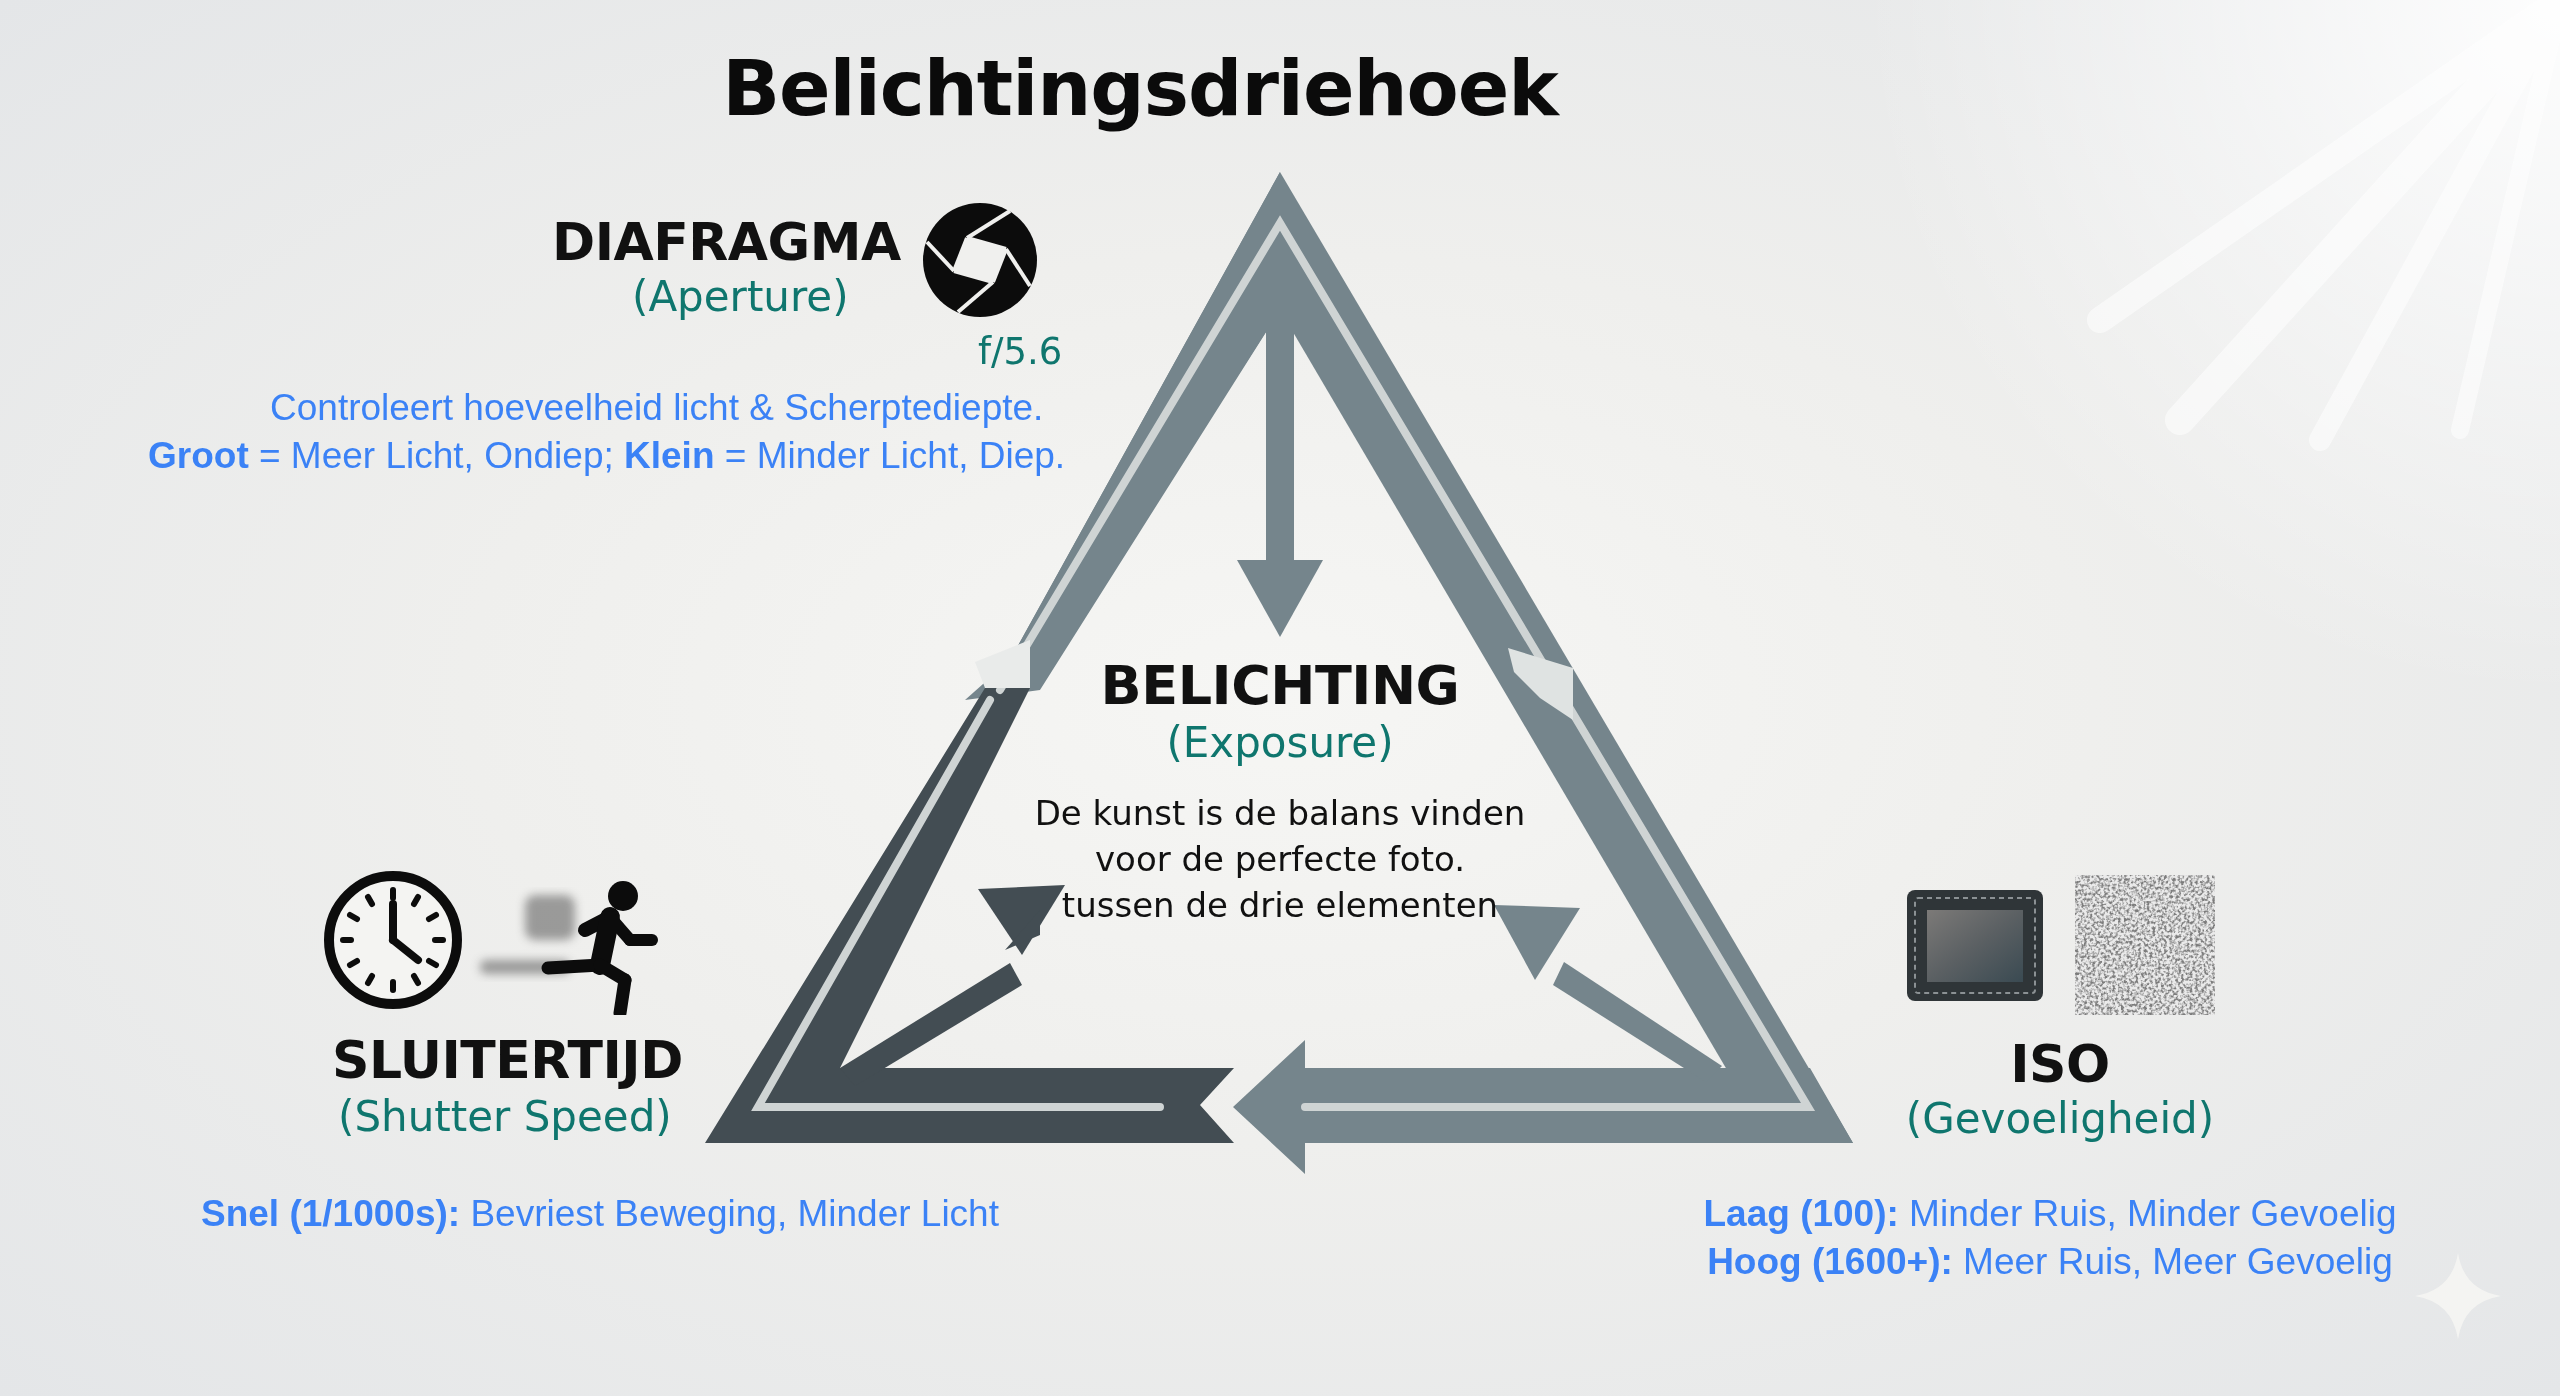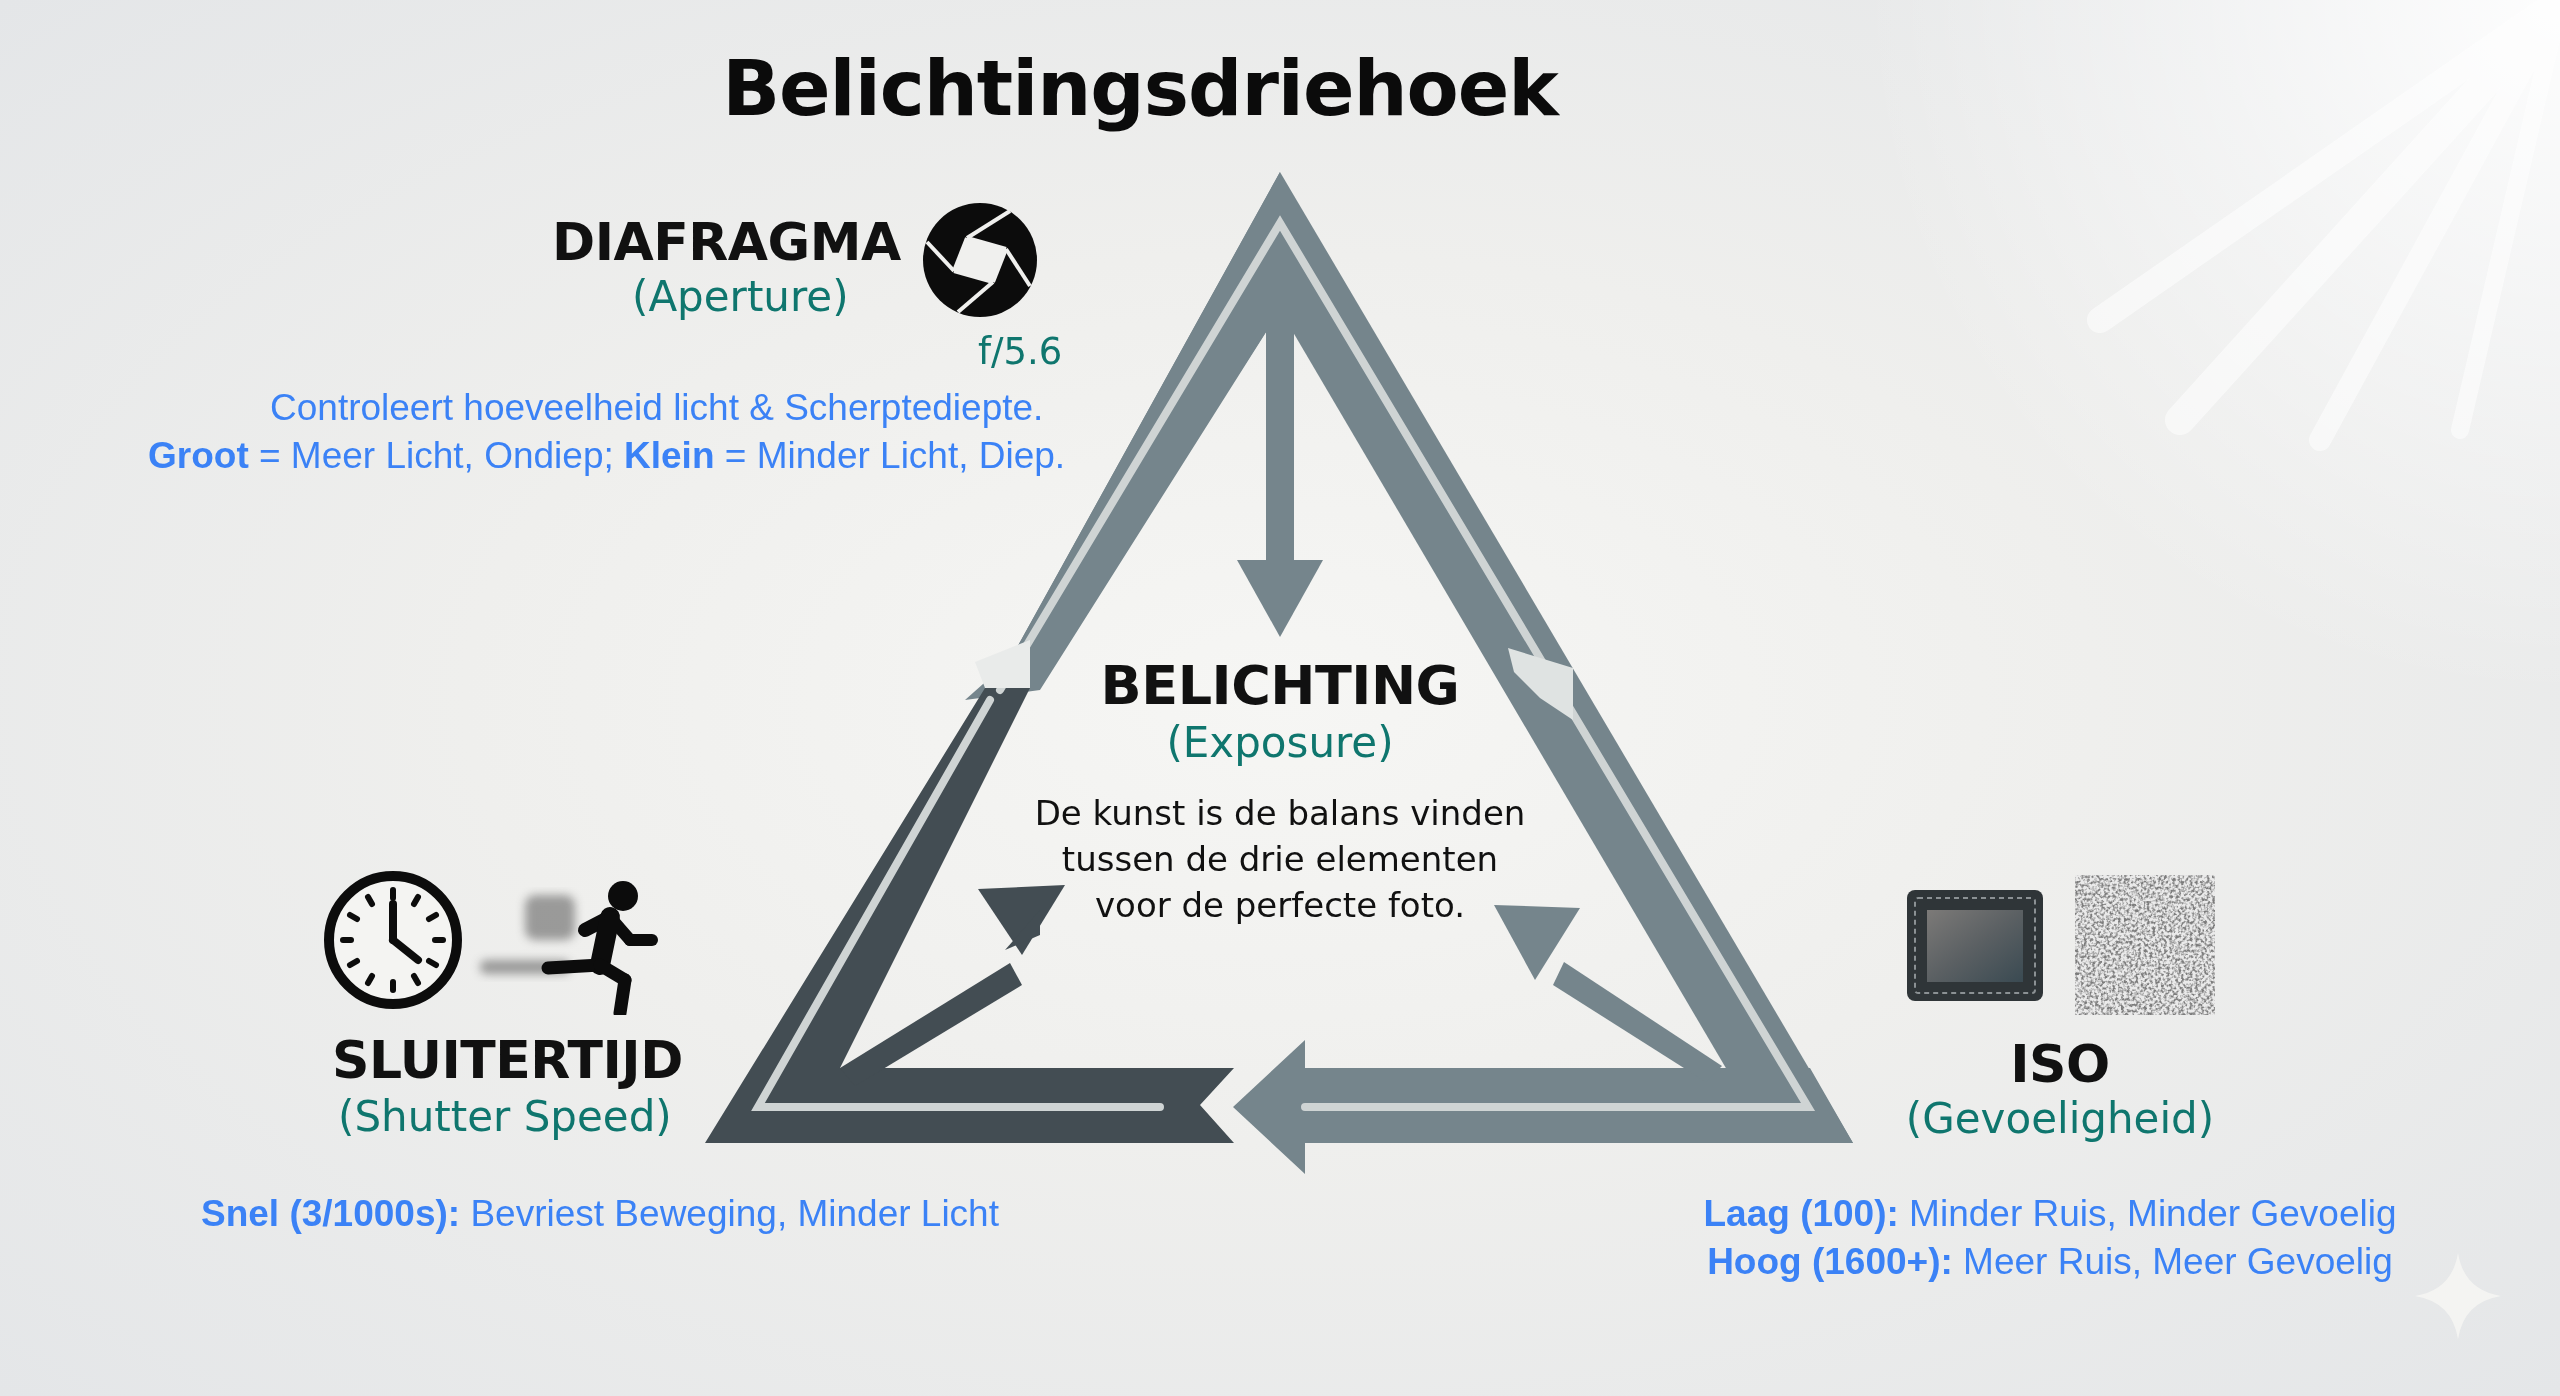--- a/index.html
+++ b/index.html
@@ -99,22 +99,22 @@
 <div class="abs h-sub" style="left:978px; top:330px; font-size:37px;">f/5.6</div>
 <div class="abs desc" style="left:270px; top:384px;">Controleert hoeveelheid licht &amp; Scherptediepte.</div>
 <div class="abs desc" style="left:148px; top:432px;">
   <b>Groot</b><span> = Meer Licht, Ondiep; </span><b>Klein</b><span> = Minder Licht, Diep.</span>
 </div>
 
 <div class="abs h-label" style="left:1000px; width:560px; text-align:center; top:654px; font-size:54px;">BELICHTING</div>
 <div class="abs h-sub" style="left:1000px; width:560px; text-align:center; top:718px;">(Exposure)</div>
 <div class="abs center-desc" style="left:980px; width:600px; top:790px;">
   <div>De kunst is de balans vinden</div>
+  <div>voor de perfecte foto.</div>
   <div>tussen de drie elementen</div>
-  <div>voor de perfecte foto.</div>
 </div>
 
 <svg width="150" height="150" style="left:318px; top:865px;" viewBox="-75 -75 150 150">
   <circle r="64" fill="#f4f4f2" stroke="#0c0c0c" stroke-width="10"></circle>
   <g stroke="#0c0c0c" stroke-width="6" stroke-linecap="round">
     <line x1="0" y1="-50" x2="0" y2="-42"></line>
     <line x1="25" y1="-43" x2="21" y2="-36"></line>
     <line x1="43" y1="-25" x2="36" y2="-21"></line>
     <line x1="50" y1="0" x2="42" y2="0"></line>
     <line x1="43" y1="25" x2="36" y2="21"></line>
@@ -148,21 +148,21 @@
     <line x1="140" y1="52" x2="160" y2="75" stroke-width="12"></line>
     <line x1="160" y1="75" x2="182" y2="75" stroke-width="12"></line>
     <line x1="130" y1="100" x2="78" y2="103" stroke-width="13"></line>
     <line x1="130" y1="100" x2="155" y2="115" stroke-width="13"></line>
     <line x1="155" y1="115" x2="150" y2="148" stroke-width="13"></line>
   </g>
 </svg>
 <div class="abs h-label" style="left:332px; top:1030px;">SLUITERTIJD</div>
 <div class="abs h-sub" style="left:338px; top:1092px;">(Shutter Speed)</div>
 <div class="abs desc" style="left:160px; width:880px; text-align:center; top:1190px;">
-  <div><b>Snel (3/1000s):</b><span> Bevriest Beweging, Minder Licht</span></div>
+  <div><b>Snel (1/1000s):</b><span> Bevriest Beweging, Minder Licht</span></div>
 </div>
 
 <svg width="140" height="115" style="left:1905px; top:888px;" viewBox="0 0 140 115">
   <defs>
     <linearGradient id="sensorG" x1="0" y1="0" x2="1" y2="1">
       <stop offset="0" stop-color="#7c7a78"></stop>
       <stop offset="0.5" stop-color="#5b6063"></stop>
       <stop offset="1" stop-color="#3a4a52"></stop>
     </linearGradient>
   </defs>

